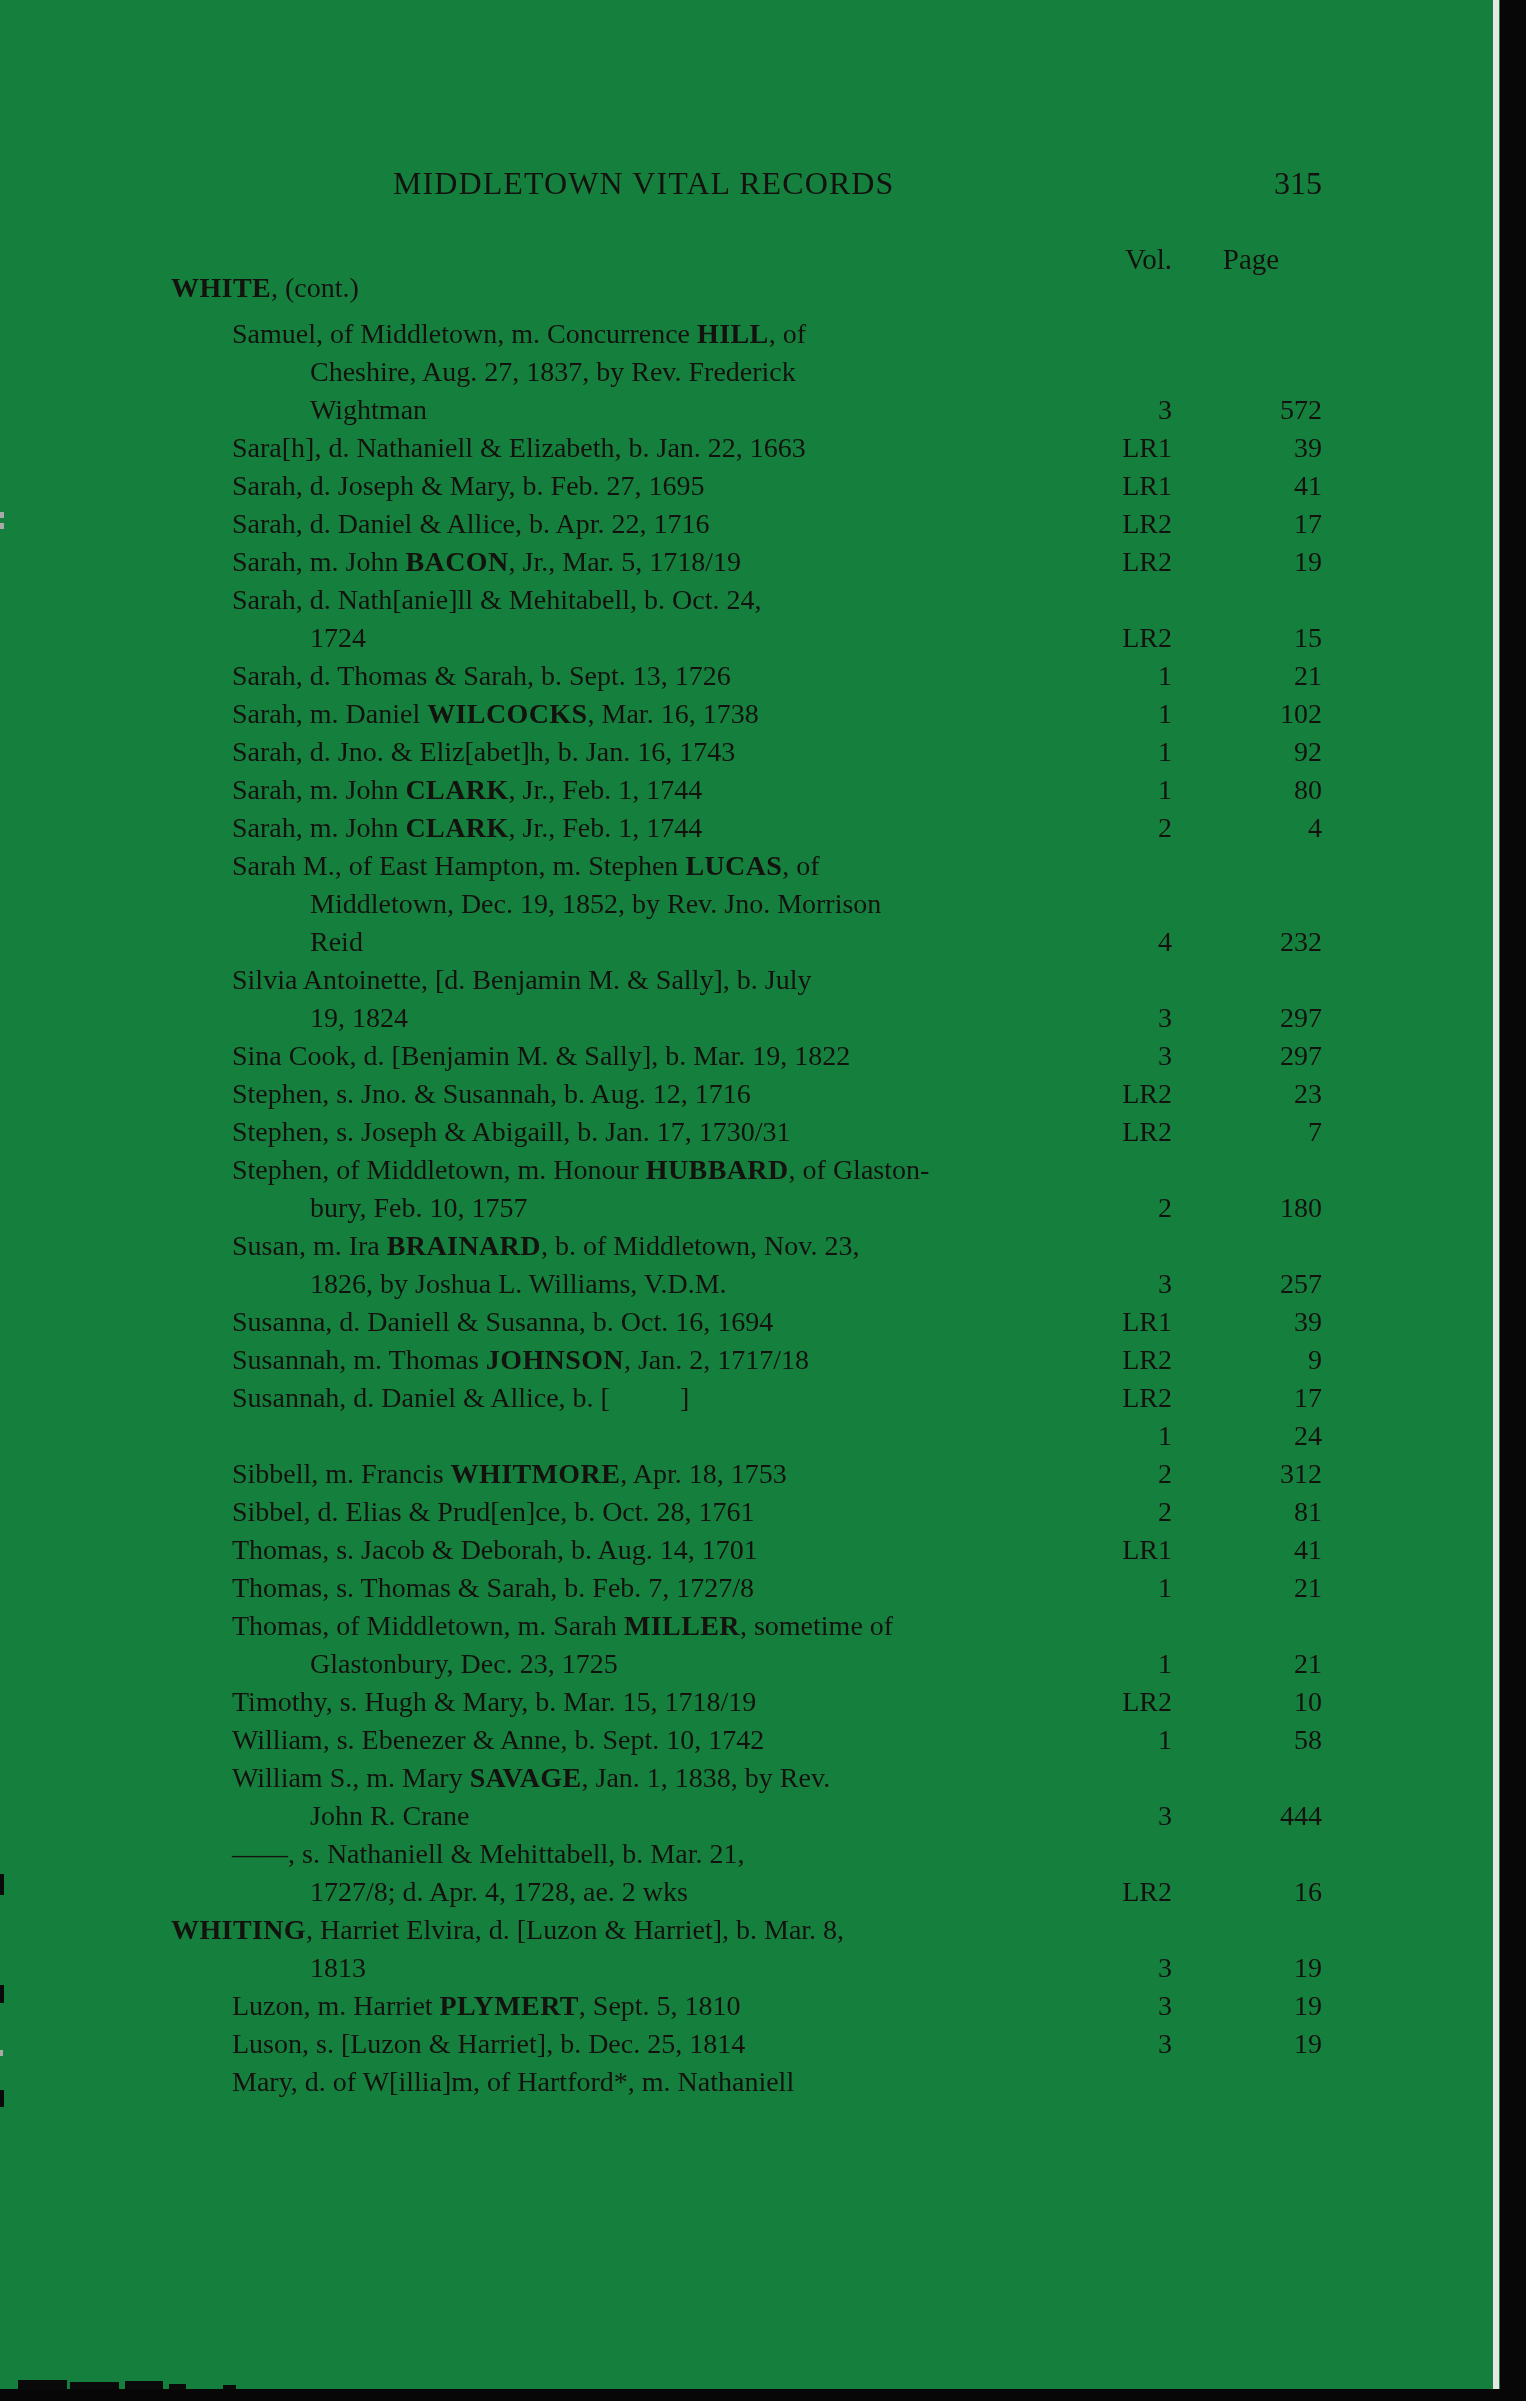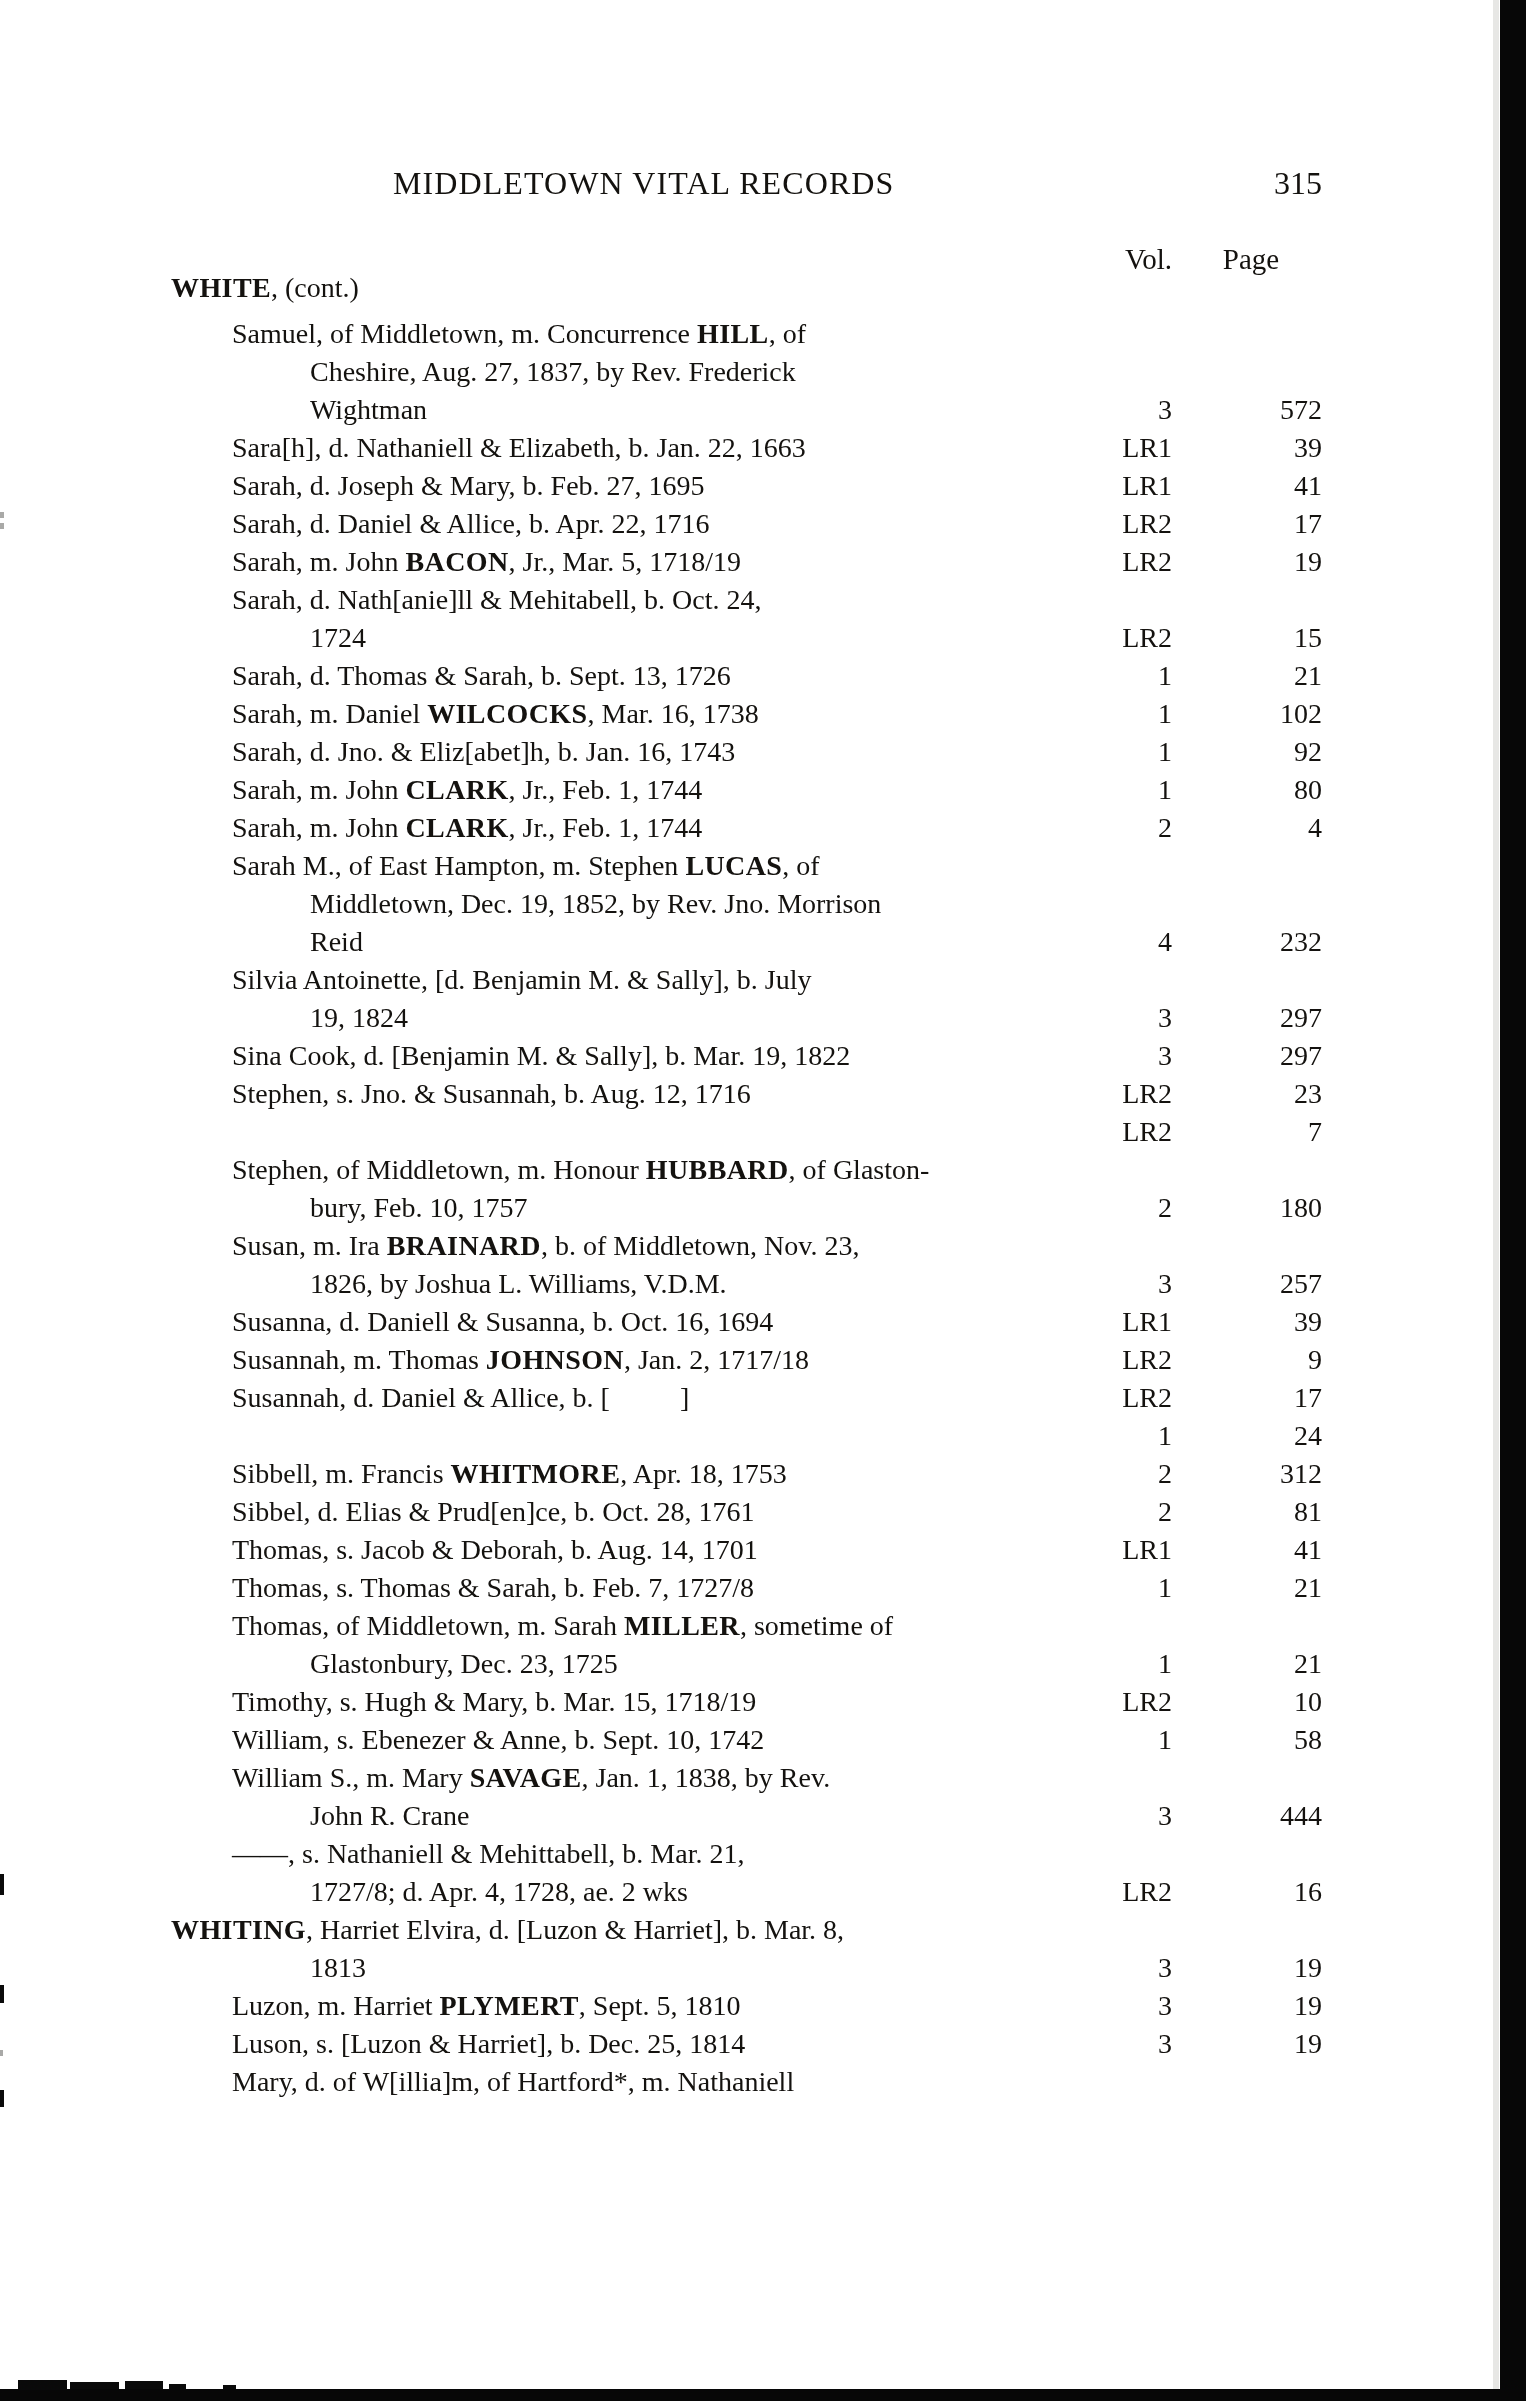--- a/index.html
+++ b/index.html
@@ -1,19 +1,19 @@
 <!DOCTYPE html>
 <html style="font-size:11.2px"><head>
 <meta charset="utf-8">
 <style>
   html,body{margin:0;padding:0;background:#888;}
   .page{
     position:relative;
     width:1526px;height:2401px;
-    background:#ffffff;
+    background:#15803d;
     overflow:hidden;
     font-family:"Liberation Serif", serif;
     color:#14120f;
   }
   .title{
     position:absolute;left:393px;top:164px;
     font-size:32px;line-height:38px;letter-spacing:1.1px;
     white-space:nowrap;
   }
   .pageno{
@@ -147,20 +147,21 @@
         <div class="txt ind1"><span>Sina Cook, d. [Benjamin M. &amp; Sally], b. Mar. 19, 1822</span></div>
         <div class="vol">3</div>
         <div class="pg">297</div>
       </div>
       <div class="row">
         <div class="txt ind1"><span>Stephen, s. Jno. &amp; Susannah, b. Aug. 12, 1716</span></div>
         <div class="vol">LR2</div>
         <div class="pg">23</div>
       </div>
       <div class="row">
+        <div class="txt ind1"><span>Stephen, s. Joseph &amp; Abigaill, b. Jan. 17, 1730/31</span></div>
         <div class="vol">LR2</div>
         <div class="pg">7</div>
       </div>
       <div class="row">
         <div class="txt ind1"><span>Stephen, of Middletown, m. Honour </span><b>HUBBARD</b><span>, of Glaston-</span></div>
       </div>
       <div class="row">
         <div class="txt ind2"><span>bury, Feb. 10, 1757</span></div>
         <div class="vol">2</div>
         <div class="pg">180</div>

